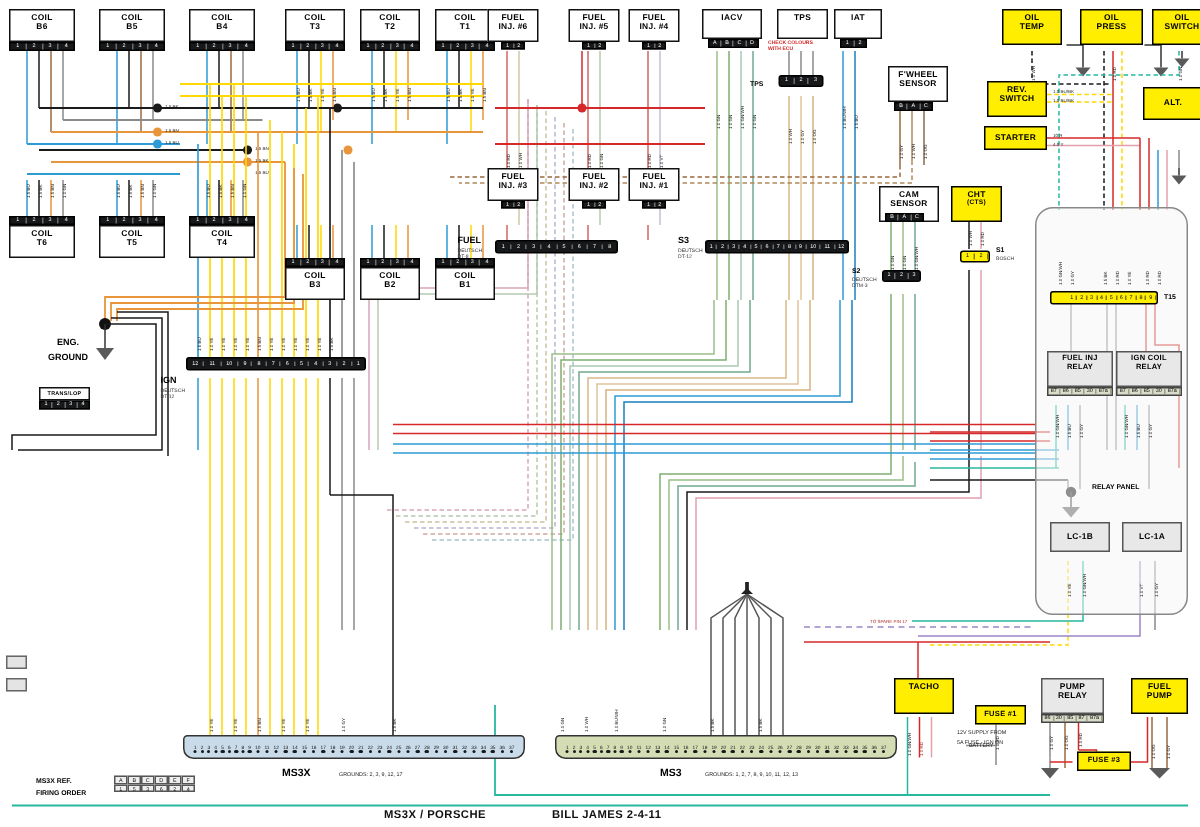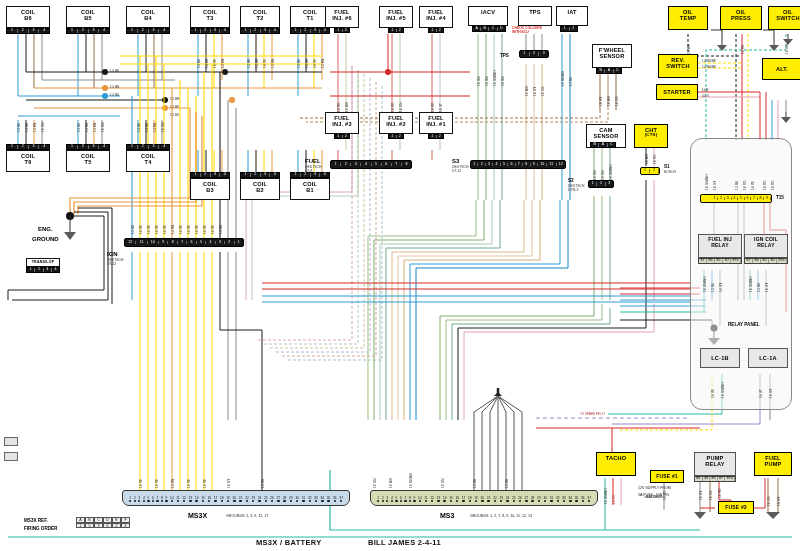--- a/index.html
+++ b/index.html
@@ -1171,16 +1171,16 @@
   <div class="wlab" style="left:735px; top:190px;">1.5 BK</div>
   <div class="wlab" style="left:743px; top:190px;">1.0 RD</div>
   <div class="wlab" style="left:751px; top:190px;">1.0 YE</div>
   <div class="wlab" style="left:763px; top:190px;">1.0 RD</div>
   <div class="wlab" style="left:771px; top:190px;">1.0 RD</div>
 
   <div class="wlab" style="left:687px; top:54px;">1.0 WH</div>
   <div class="wlab" style="left:741px; top:54px;">1.0 RD</div>
   <div class="wlab" style="left:785px; top:54px;">1.0 GN</div>
 
-  <div class="footer" style="left:256px;">MS3X / BATTERY</div>
+  <div class="footer" style="left:256px;">MS3X / PORSCHE</div>
   <div class="footer" style="left:368px;">BILL JAMES 2-4-11</div>
 
 </div>
 
 </body></html>

